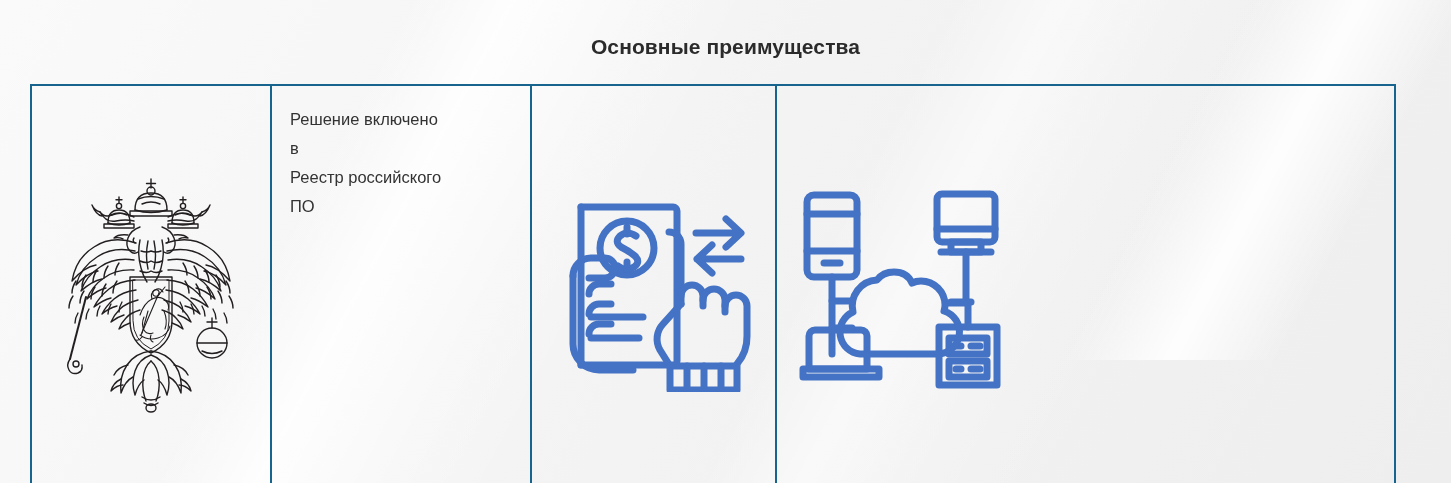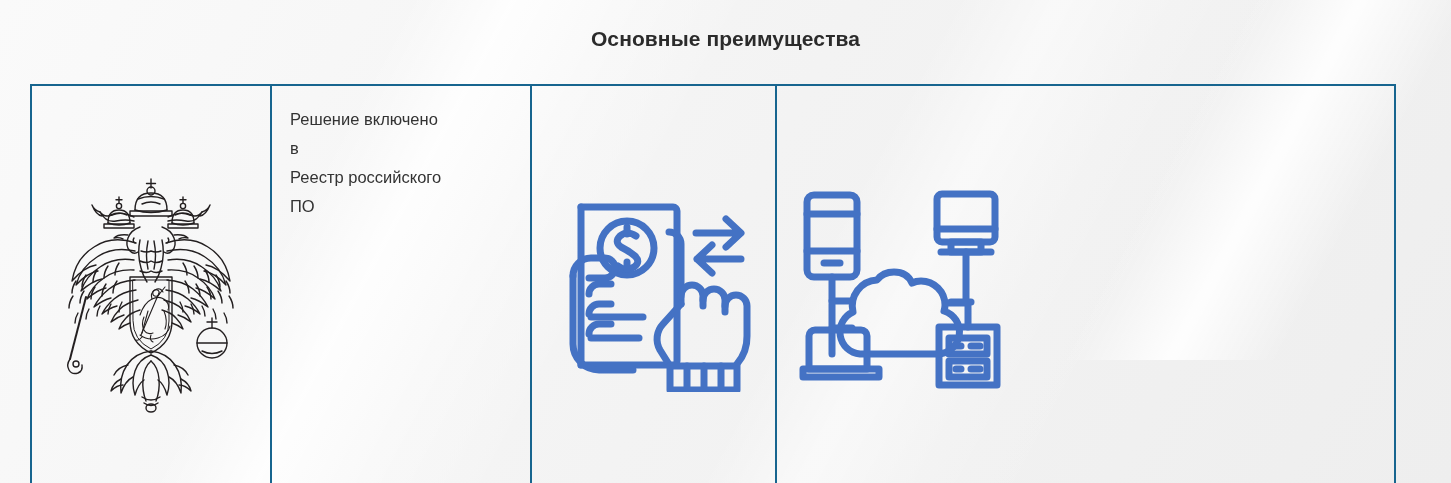--- a/index.html
+++ b/index.html
@@ -53,21 +53,21 @@
     position: relative;
     z-index: 2;
     width: 1451px;
     height: 483px;
   }
 
   
   #page-title {
     position: absolute;
     left: 0;
-    top: 27px;
+    top: 35px;
     width: 1451px;
     text-align: center;
     font-size: 21px;
     font-weight: bold;
     color: #2b2b2b;
     letter-spacing: 0.1px;
   }
 
   
   #benefits-table {

